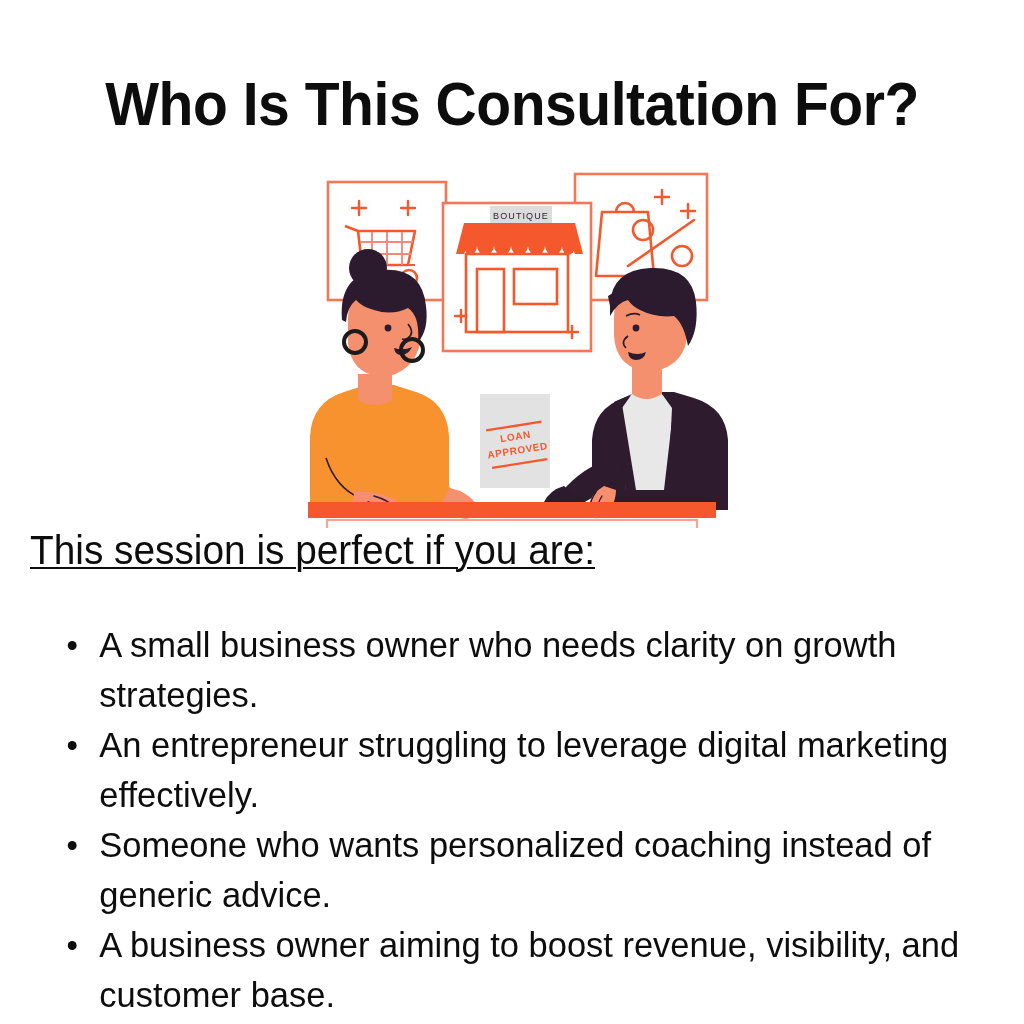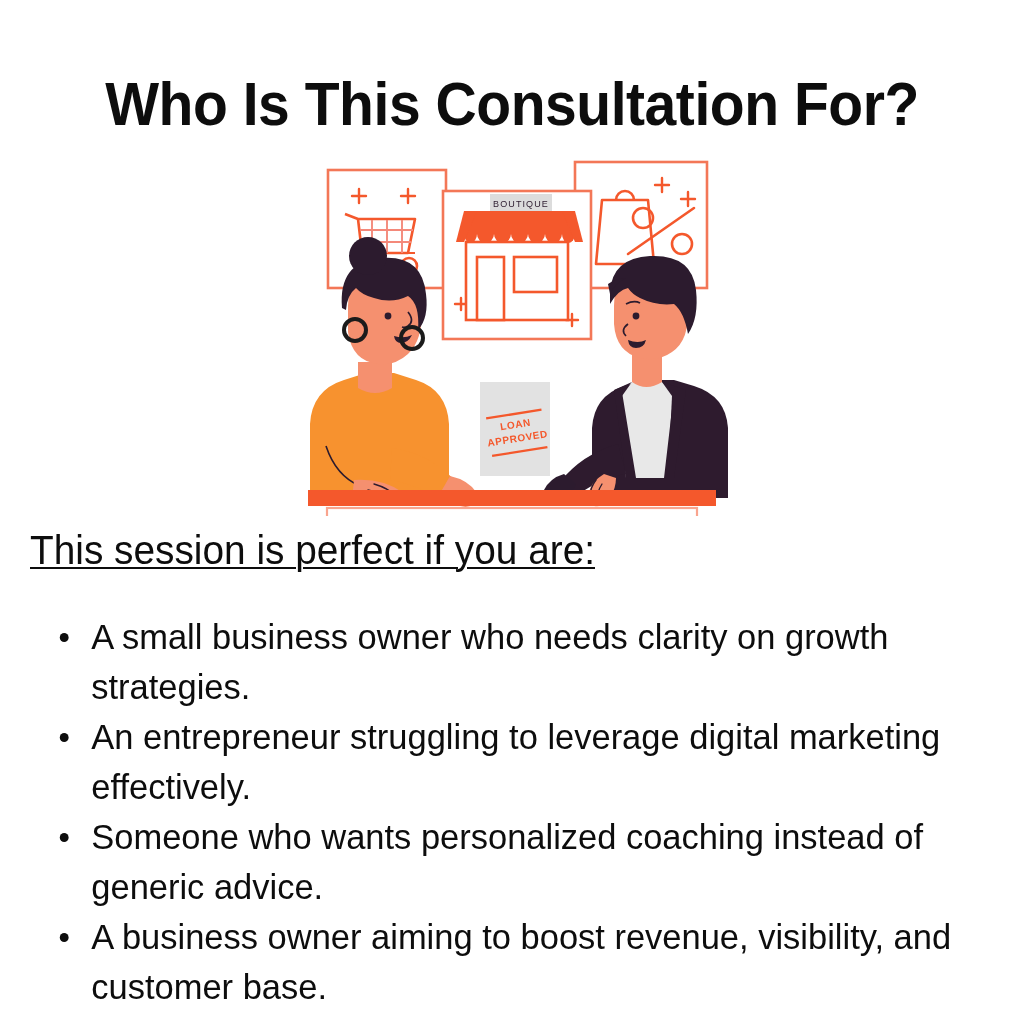--- a/index.html
+++ b/index.html
@@ -31,21 +31,21 @@
     color: #0d0d0d;
     transform: scaleX(0.92);
     transform-origin: 50% 50%;
     white-space: nowrap;
   }
 
   
   .illustration {
     position: absolute;
     left: 296px;
-    top: 156px;
+    top: 168px;
     width: 432px;
     height: 360px;
   }
   .illustration svg { display: block; width: 432px; height: 360px; }
 
   
   .subhead {
     position: absolute;
     left: 30px;
     top: 524px;
@@ -60,21 +60,21 @@
     transform-origin: 0 50%;
     white-space: nowrap;
   }
 
   
   .bullet-list {
     position: absolute;
     left: 44px;
     top: 612px;
     width: 960px;
-    margin: 0;
+    margin: 8px;
     padding: 0;
     list-style: none;
   }
   .bullet-item {
     position: relative;
     padding-left: 48px;
     font-size: 35px;
     line-height: 50px;
     color: #0d0d0d;
     margin-bottom: 0px;

